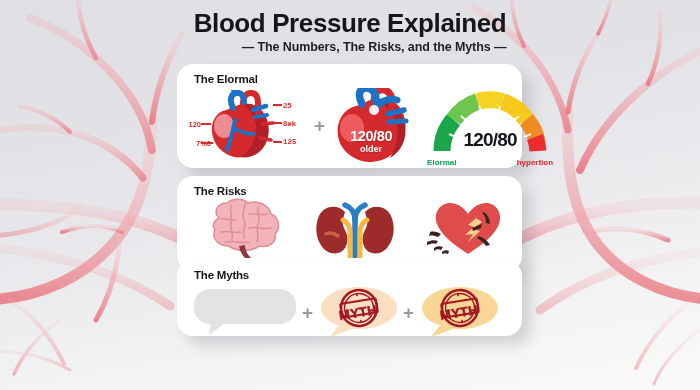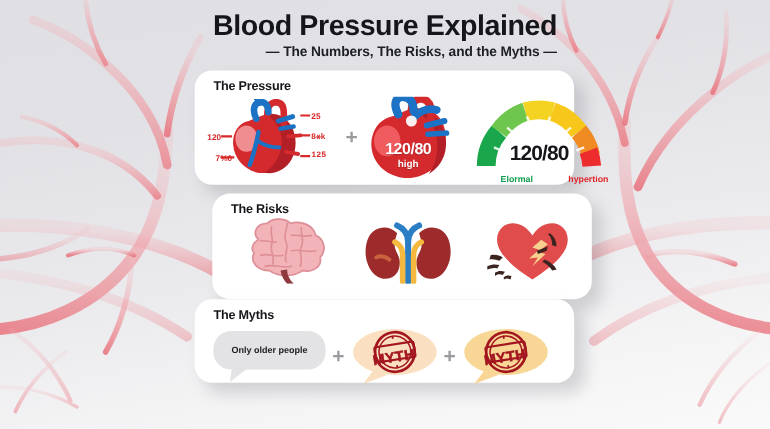--- a/index.html
+++ b/index.html
@@ -29,22 +29,22 @@
     margin-top:2px; letter-spacing:-0.1px;margin-left:48px;
   }
 
   
   .card {
     position:absolute; left:177px; width:345px;
     background:#ffffff; border-radius:16px;
     box-shadow:9px 9px 14px rgba(90,90,100,0.22);
   }
   #card-numbers { top:64px; height:104px; }
-  #card-risks   { top:176px; height:96px;margin-left:16px; }
-  #card-myths   { top:272px; height:76px; }
+  #card-risks   { top:176px; height:96px; }
+  #card-myths   { top:260px; height:76px; }
 
   .card-label {
     position:absolute; left:17px; top:9px;
     font-size:11.5px; font-weight:bold; color:#16171b;
     letter-spacing:-0.2px;
   }
 
   .row { position:absolute; display:flex; align-items:center; }
 
   .plus {
@@ -70,21 +70,21 @@
   .hero-nums .sm  { font-size:9px; font-weight:bold; line-height:11px;
                     text-shadow:0 1px 1px rgba(0,0,0,0.18); }
 
   
   .gauge-wrap { position:relative; width:124px; height:80px; }
   .gauge-value {
     position:absolute; left:0; right:0; top:44px; text-align:center;
     font-size:19px; font-weight:bold; color:#15161a; letter-spacing:-0.8px;
   }
   .gauge-cap {
-    position:absolute; bottom:-2px; font-size:8px; font-weight:bold; white-space:nowrap;margin-left:28px;
+    position:absolute; bottom:-2px; font-size:8px; font-weight:bold; white-space:nowrap;
   }
   .gauge-cap.left  { left:-1px;  color:#0f9e4f; }
   .gauge-cap.right { right:-1px; color:#e0262a; }
 
   
   .bubble-text {
     position:absolute; left:0; right:0; top:13px; text-align:center;
     font-size:8.2px; font-weight:bold; color:#1b1c20; line-height:11px;
   }
   .stamp-text {
@@ -153,21 +153,21 @@
       <path d="M 700 330 C 678 346 662 364 654 384" stroke-width="3"></path>
     </g>
   </svg>
 
   <div class="header">
     <div class="title">Blood Pressure Explained</div>
     <div class="subtitle">— The Numbers, The Risks, and the Myths —</div>
   </div>
 
   <div class="card" id="card-numbers">
-    <div class="card-label">The Pressure</div>
+    <div class="card-label">The Elormal</div>
 
     <div class="row" style="left:10px; top:26px; height:70px;">
 
       <div class="hwrap" style="width:122px; height:70px;">
         <svg width="122" height="70" viewBox="0 0 122 70">
 
           <path d="M39 20 C29 22 24 32 25 42 C26 54 35 64 47 67 C58 69 68 63 73 54 C78 45 78 34 74 25 C70 17 62 13 54 14 Z" fill="#d42a2e"></path>
           <path d="M54 14 C64 12 73 16 78 25 C83 34 83 46 78 55 C73 64 63 69 53 67 C62 62 68 52 69 41 C70 29 64 19 54 14 Z" fill="#b31f27"></path>
 
           <ellipse cx="37" cy="36" rx="10" ry="12" fill="#f08d90"></ellipse>
@@ -212,21 +212,21 @@
           <path d="M44 14 C44 5 48 1 54 2 C60 3 62 8 62 15 L62 24" stroke="#d42a2e" stroke-width="7" fill="none" stroke-linecap="round"></path>
 
           <path d="M32 16 C27 6 30 0 36 0 C43 0 46 5 46 13" stroke="#1c72c4" stroke-width="7.5" fill="none" stroke-linecap="round"></path>
           <path d="M47 18 C53 12 60 10 67 12" stroke="#1c72c4" stroke-width="7" fill="none" stroke-linecap="round"></path>
           <path d="M58 26 L74 22" stroke="#1c72c4" stroke-width="5.5" stroke-linecap="round"></path>
           <path d="M59 34 L76 33" stroke="#1c72c4" stroke-width="5" stroke-linecap="round"></path>
           <circle cx="44" cy="22" r="5" fill="#ffffff" opacity="0.92"></circle>
         </svg>
         <div class="hero-nums">
           <div class="big">120/80</div>
-          <div class="sm">high</div>
+          <div class="sm">older</div>
         </div>
       </div>
 
       <div class="gauge-wrap" style="margin-left:16px;">
         <svg width="124" height="70" viewBox="0 0 124 70">
           <g fill="none" stroke-width="17">
             <path d="M 14 66 A 48 48 0 0 1 25.6 34.6" stroke="#1aa64b"></path>
             <path d="M 25.6 34.6 A 48 48 0 0 1 49.6 16.5" stroke="#6ec64f"></path>
             <path d="M 49.6 16.5 A 48 48 0 0 1 74.4 16.5" stroke="#f5d322"></path>
             <path d="M 74.4 16.5 A 48 48 0 0 1 98.4 34.6" stroke="#f7c81b"></path>
@@ -309,21 +309,20 @@
     <div class="card-label">The Myths</div>
 
     <div class="row" style="left:16px; top:26px; height:52px;">
 
       <div class="hwrap" style="width:104px; height:48px;">
         <svg width="104" height="48" viewBox="0 0 104 48">
           <rect x="1" y="1" width="102" height="35" rx="16" fill="#e3e3e5"></rect>
           <path d="M18 33 L16 47 L32 35 Z" fill="#e3e3e5"></path>
         </svg>
         <div class="bubble-text">
-          <div>Only older people</div>
         </div>
       </div>
 
       <span class="plus">+</span>
 
       <div class="hwrap" style="width:80px; height:52px;">
         <svg width="80" height="52" viewBox="0 0 80 52">
           <ellipse cx="41" cy="22" rx="38" ry="21" fill="#fae0c0"></ellipse>
           <path d="M22 38 L12 51 L34 43 Z" fill="#fae0c0"></path>
           <g transform="rotate(-9 41 22)" fill="none" stroke="#a31620">

